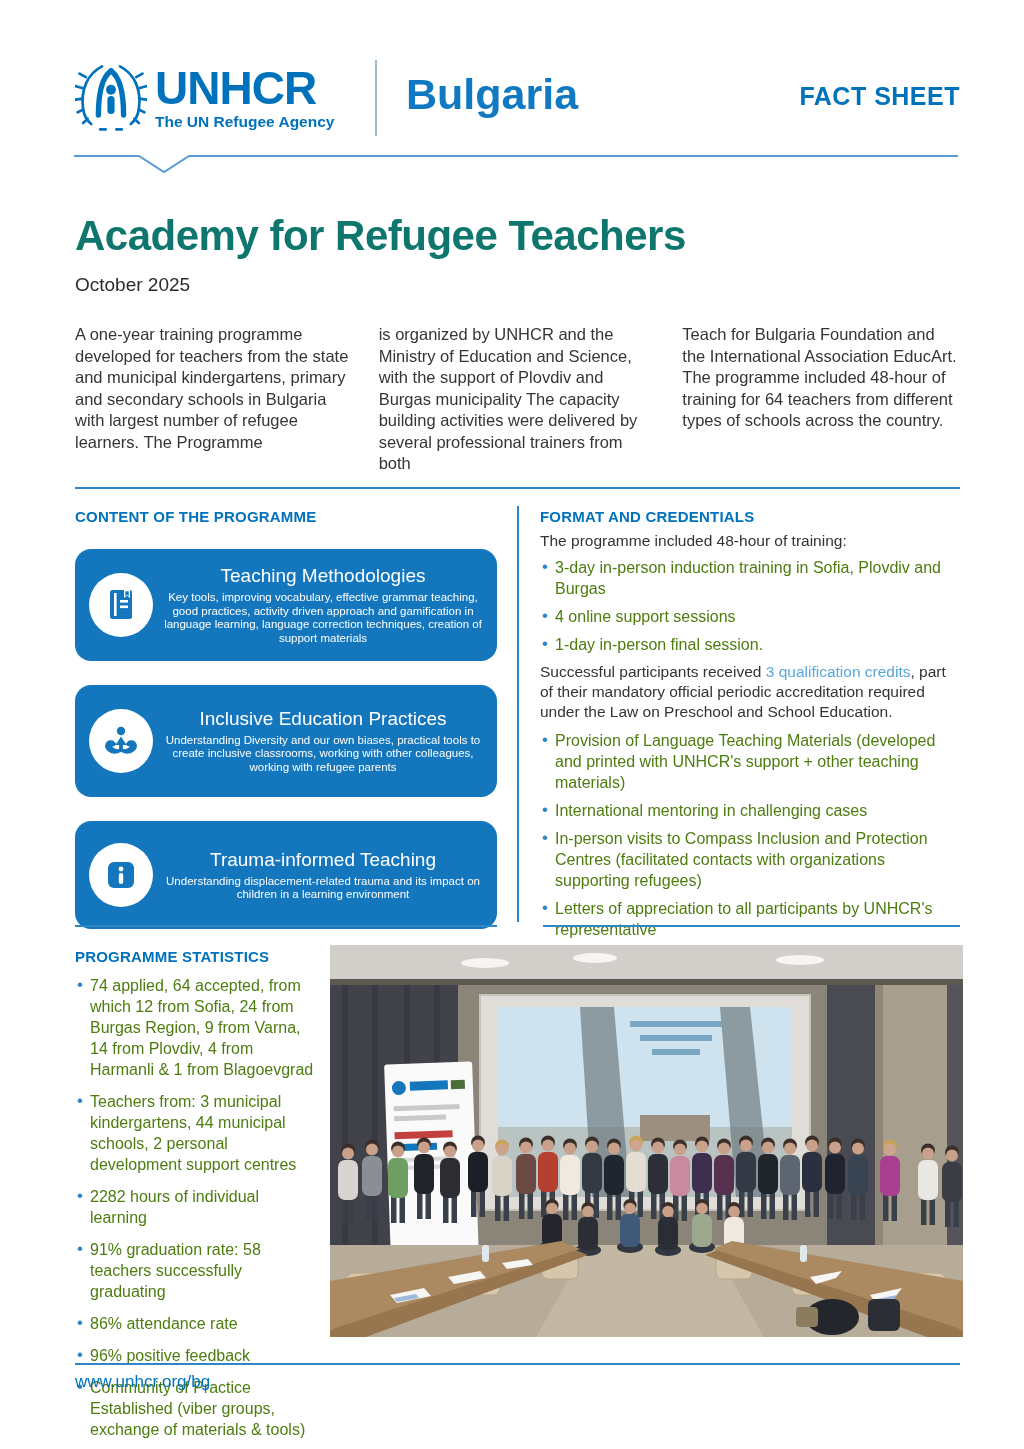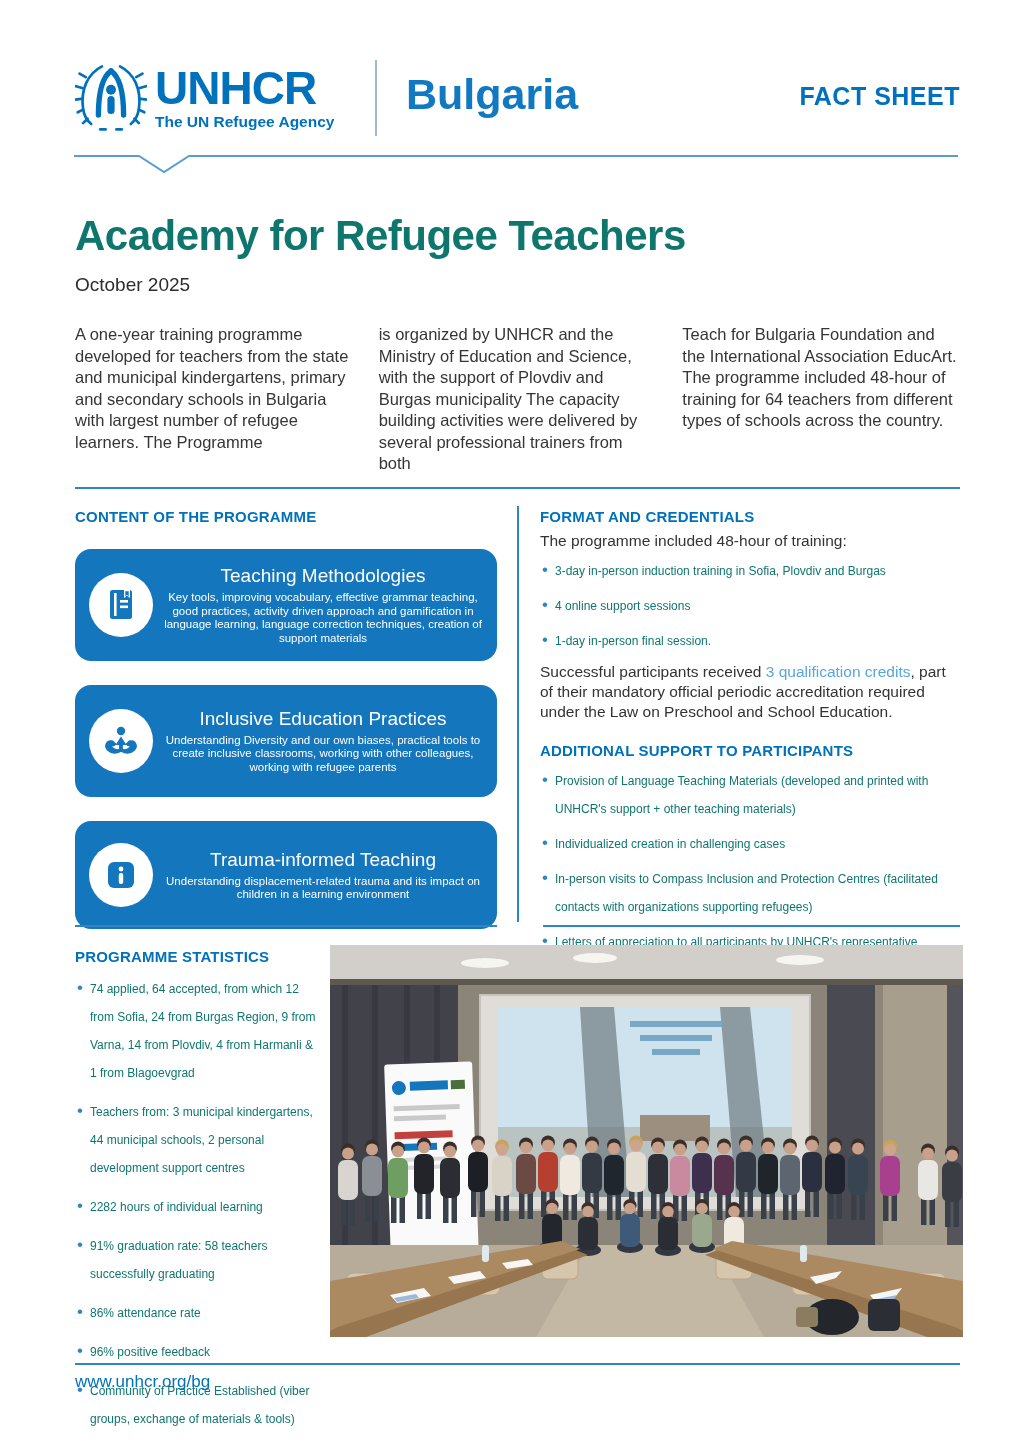--- a/index.html
+++ b/index.html
@@ -37,21 +37,21 @@
   .card{background:#1476BD;border-radius:16px;display:flex;align-items:center;
         padding:8px 14px;margin-top:24px;box-sizing:border-box;}
   .card-icon{flex:0 0 64px;width:64px;height:64px;border-radius:50%;background:#ffffff;
              display:flex;align-items:center;justify-content:center;margin-right:10px;}
   .card-body{flex:1;text-align:center;color:#ffffff;}
   .card-title{font-size:19px;margin-bottom:4px;}
   .card-desc{font-size:11.5px;line-height:13.5px;}
 
   .rtext{font-size:15.5px;line-height:20px;color:#333333;}
   .blist{list-style:none;margin:6px 0 0 0;padding:0;}
-  .blist li{position:relative;padding-left:15px;margin-bottom:7px;font-size:12px;line-height:28px;color:#0f766e;}
+  .blist li{position:relative;padding-left:15px;margin-bottom:7px;font-size:16px;line-height:21px;color:#4d7c0f;}
   .blist li::before{content:"\2022";position:absolute;left:2px;top:-1px;color:#2E86C6;font-size:17px;}
   .link{color:#58A7DC;margin-top:8px;}
 
   
   .stats-col{position:absolute;left:75px;top:948px;width:242px;}
   .stats-col .blist li{margin-bottom:11px;}
   .photo{position:absolute;left:330px;top:945px;width:633px;height:392px;overflow:hidden;}
 
   
   .footer-url{position:absolute;left:75px;top:1372px;font-size:17px;color:#0072BC;text-decoration:none;}
@@ -170,24 +170,23 @@
   <div class="right-col">
     <div class="sec-h">FORMAT AND CREDENTIALS</div>
     <div class="rtext" style="margin-top:6px;">The programme included 48-hour of training:</div>
     <ul class="blist">
       <li>3-day in-person induction training in Sofia, Plovdiv and Burgas</li>
       <li>4 online support sessions</li>
       <li>1-day in-person final session.</li>
     </ul>
     <div class="rtext"><span>Successful participants received </span><span class="link">3 qualification credits</span><span>, part of their mandatory official periodic accreditation required under the Law on Preschool and School Education.</span></div>
 
-    <div class="sec-h" style="margin-top:20px;">ADDITIONAL SUPPORT TO PARTICIPANTS</div>
     <ul class="blist" style="margin-top:8px;">
       <li>Provision of Language Teaching Materials (developed and printed with UNHCR's support + other teaching materials)</li>
-      <li>Individualized creation in challenging cases</li>
+      <li>International mentoring in challenging cases</li>
       <li>In-person visits to Compass Inclusion and Protection Centres (facilitated contacts with organizations supporting refugees)</li>
       <li>Letters of appreciation to all participants by UNHCR's representative</li>
     </ul>
   </div>
 
   <div class="rule" style="left:75px;top:925px;width:422px;"></div>
   <div class="rule" style="left:543px;top:925px;width:417px;"></div>
 
   <div class="stats-col">
     <div class="sec-h">PROGRAMME STATISTICS</div>

